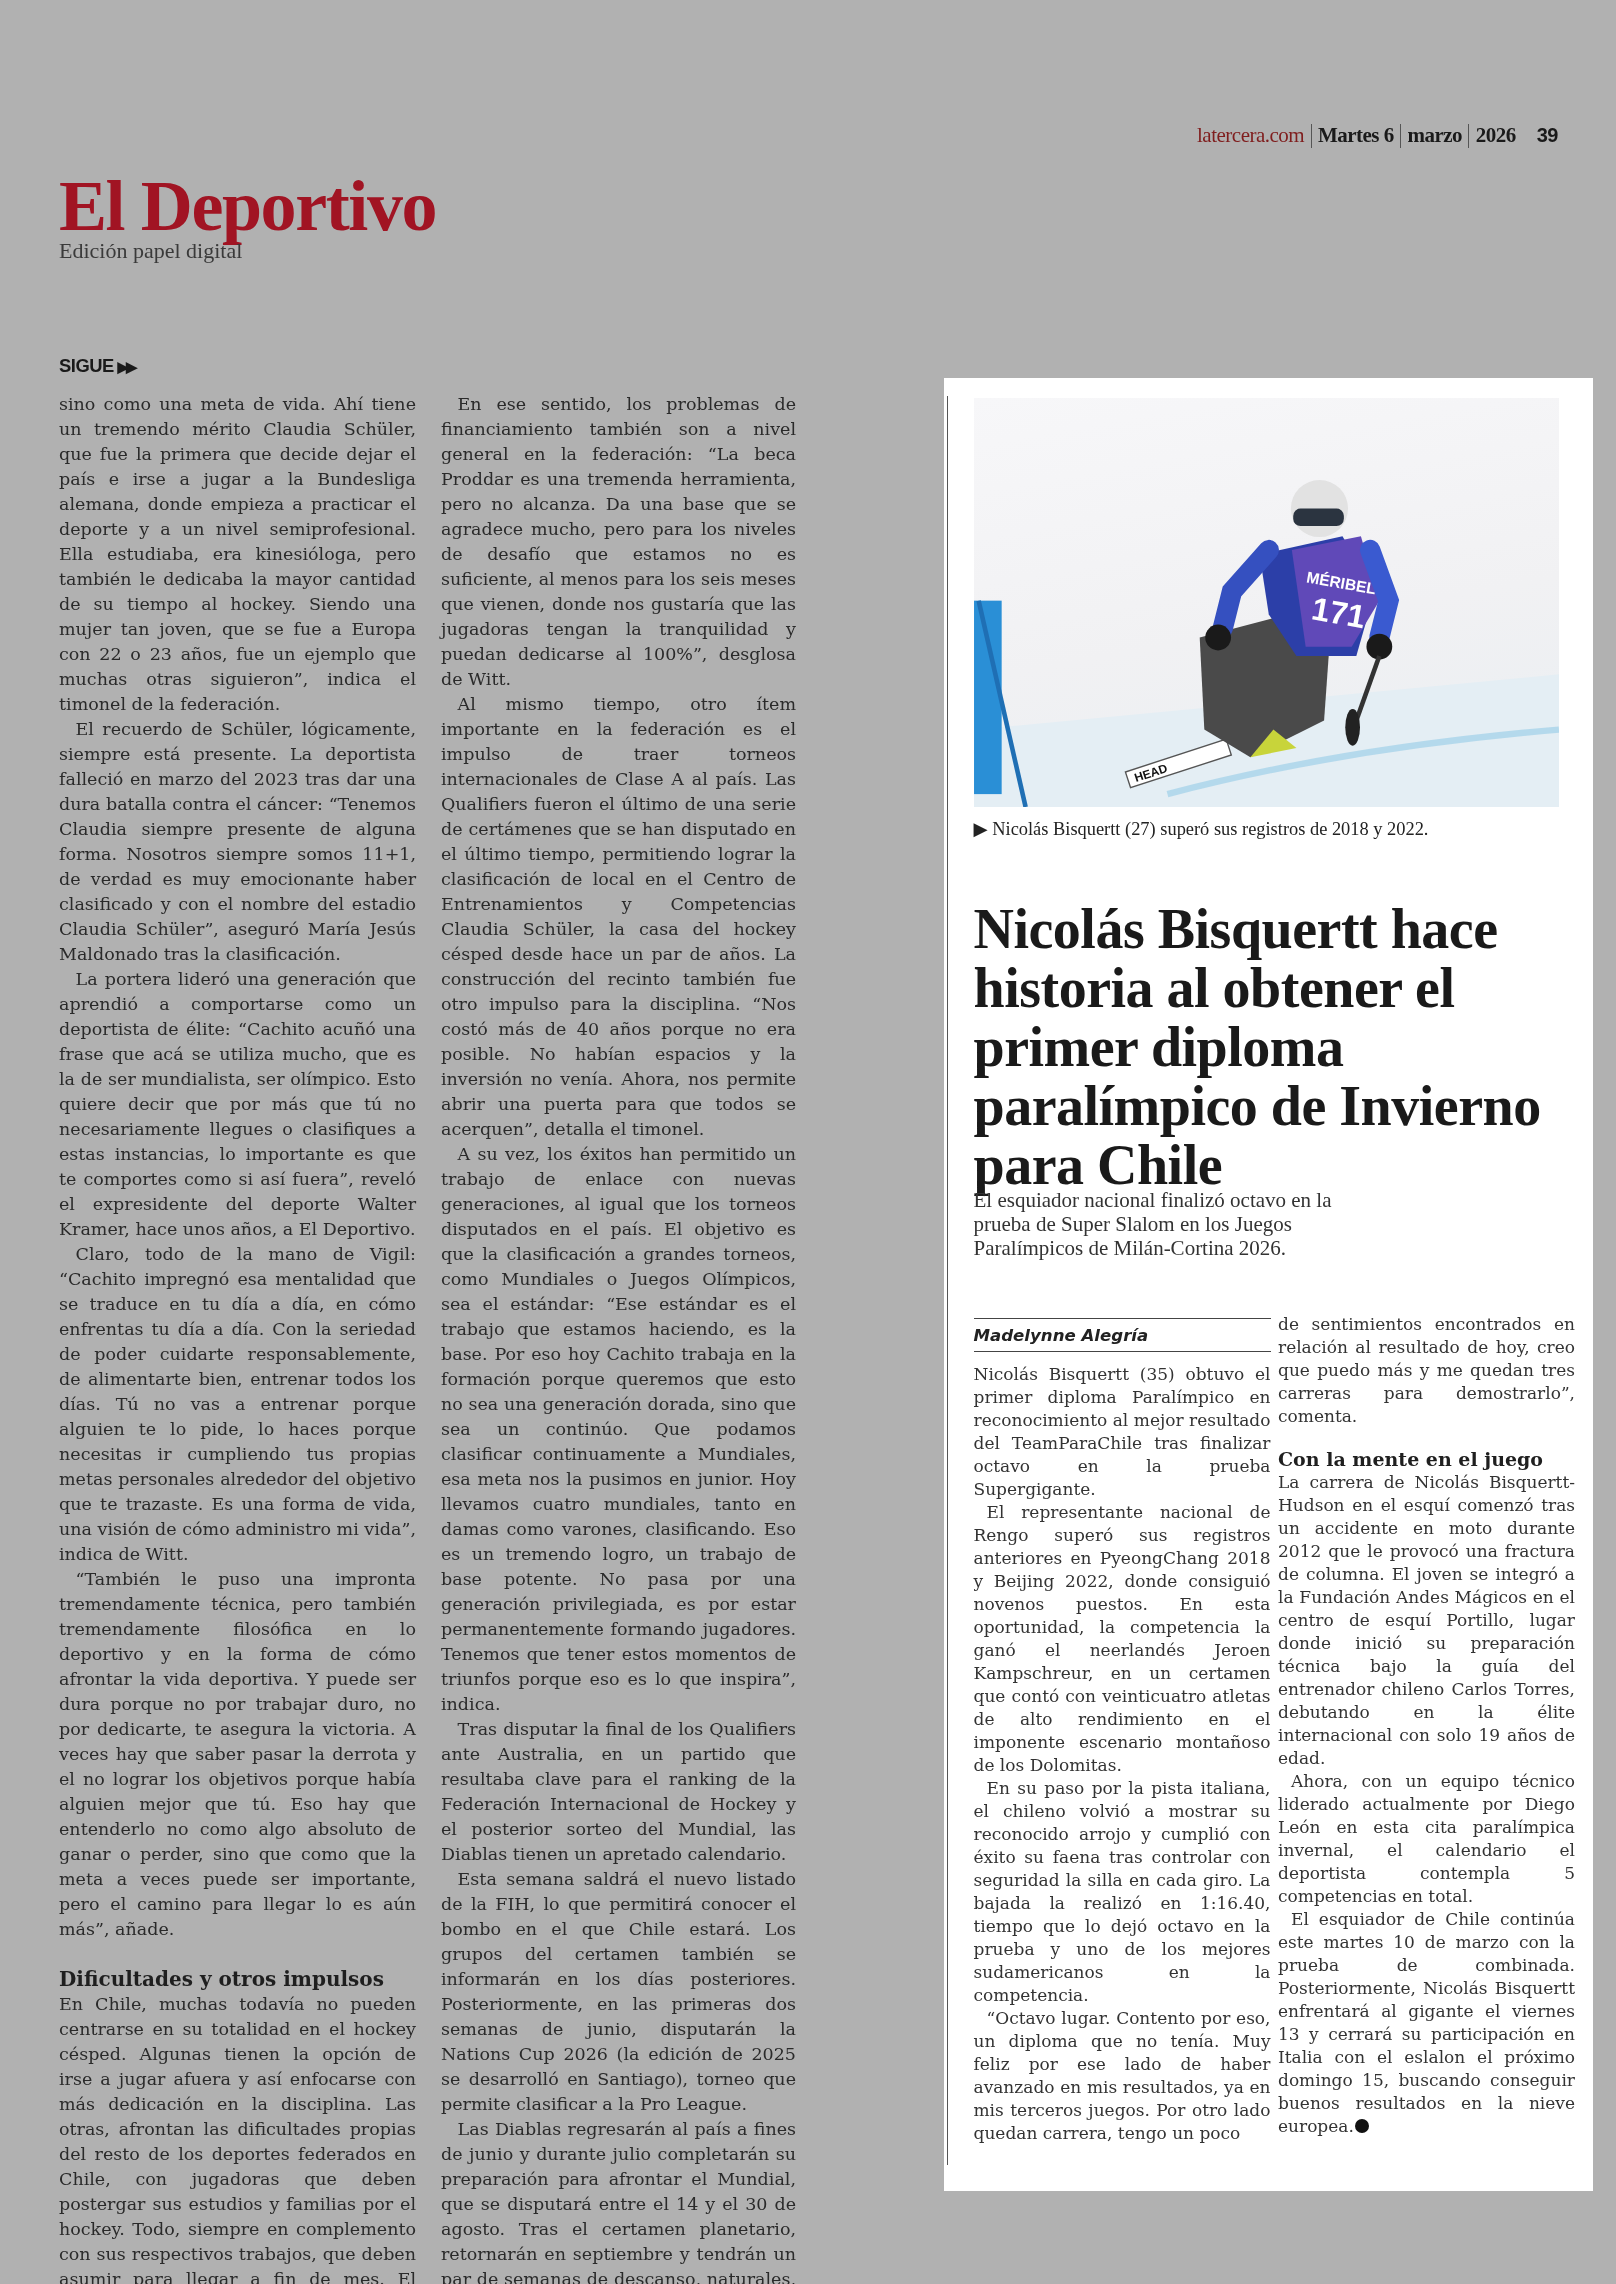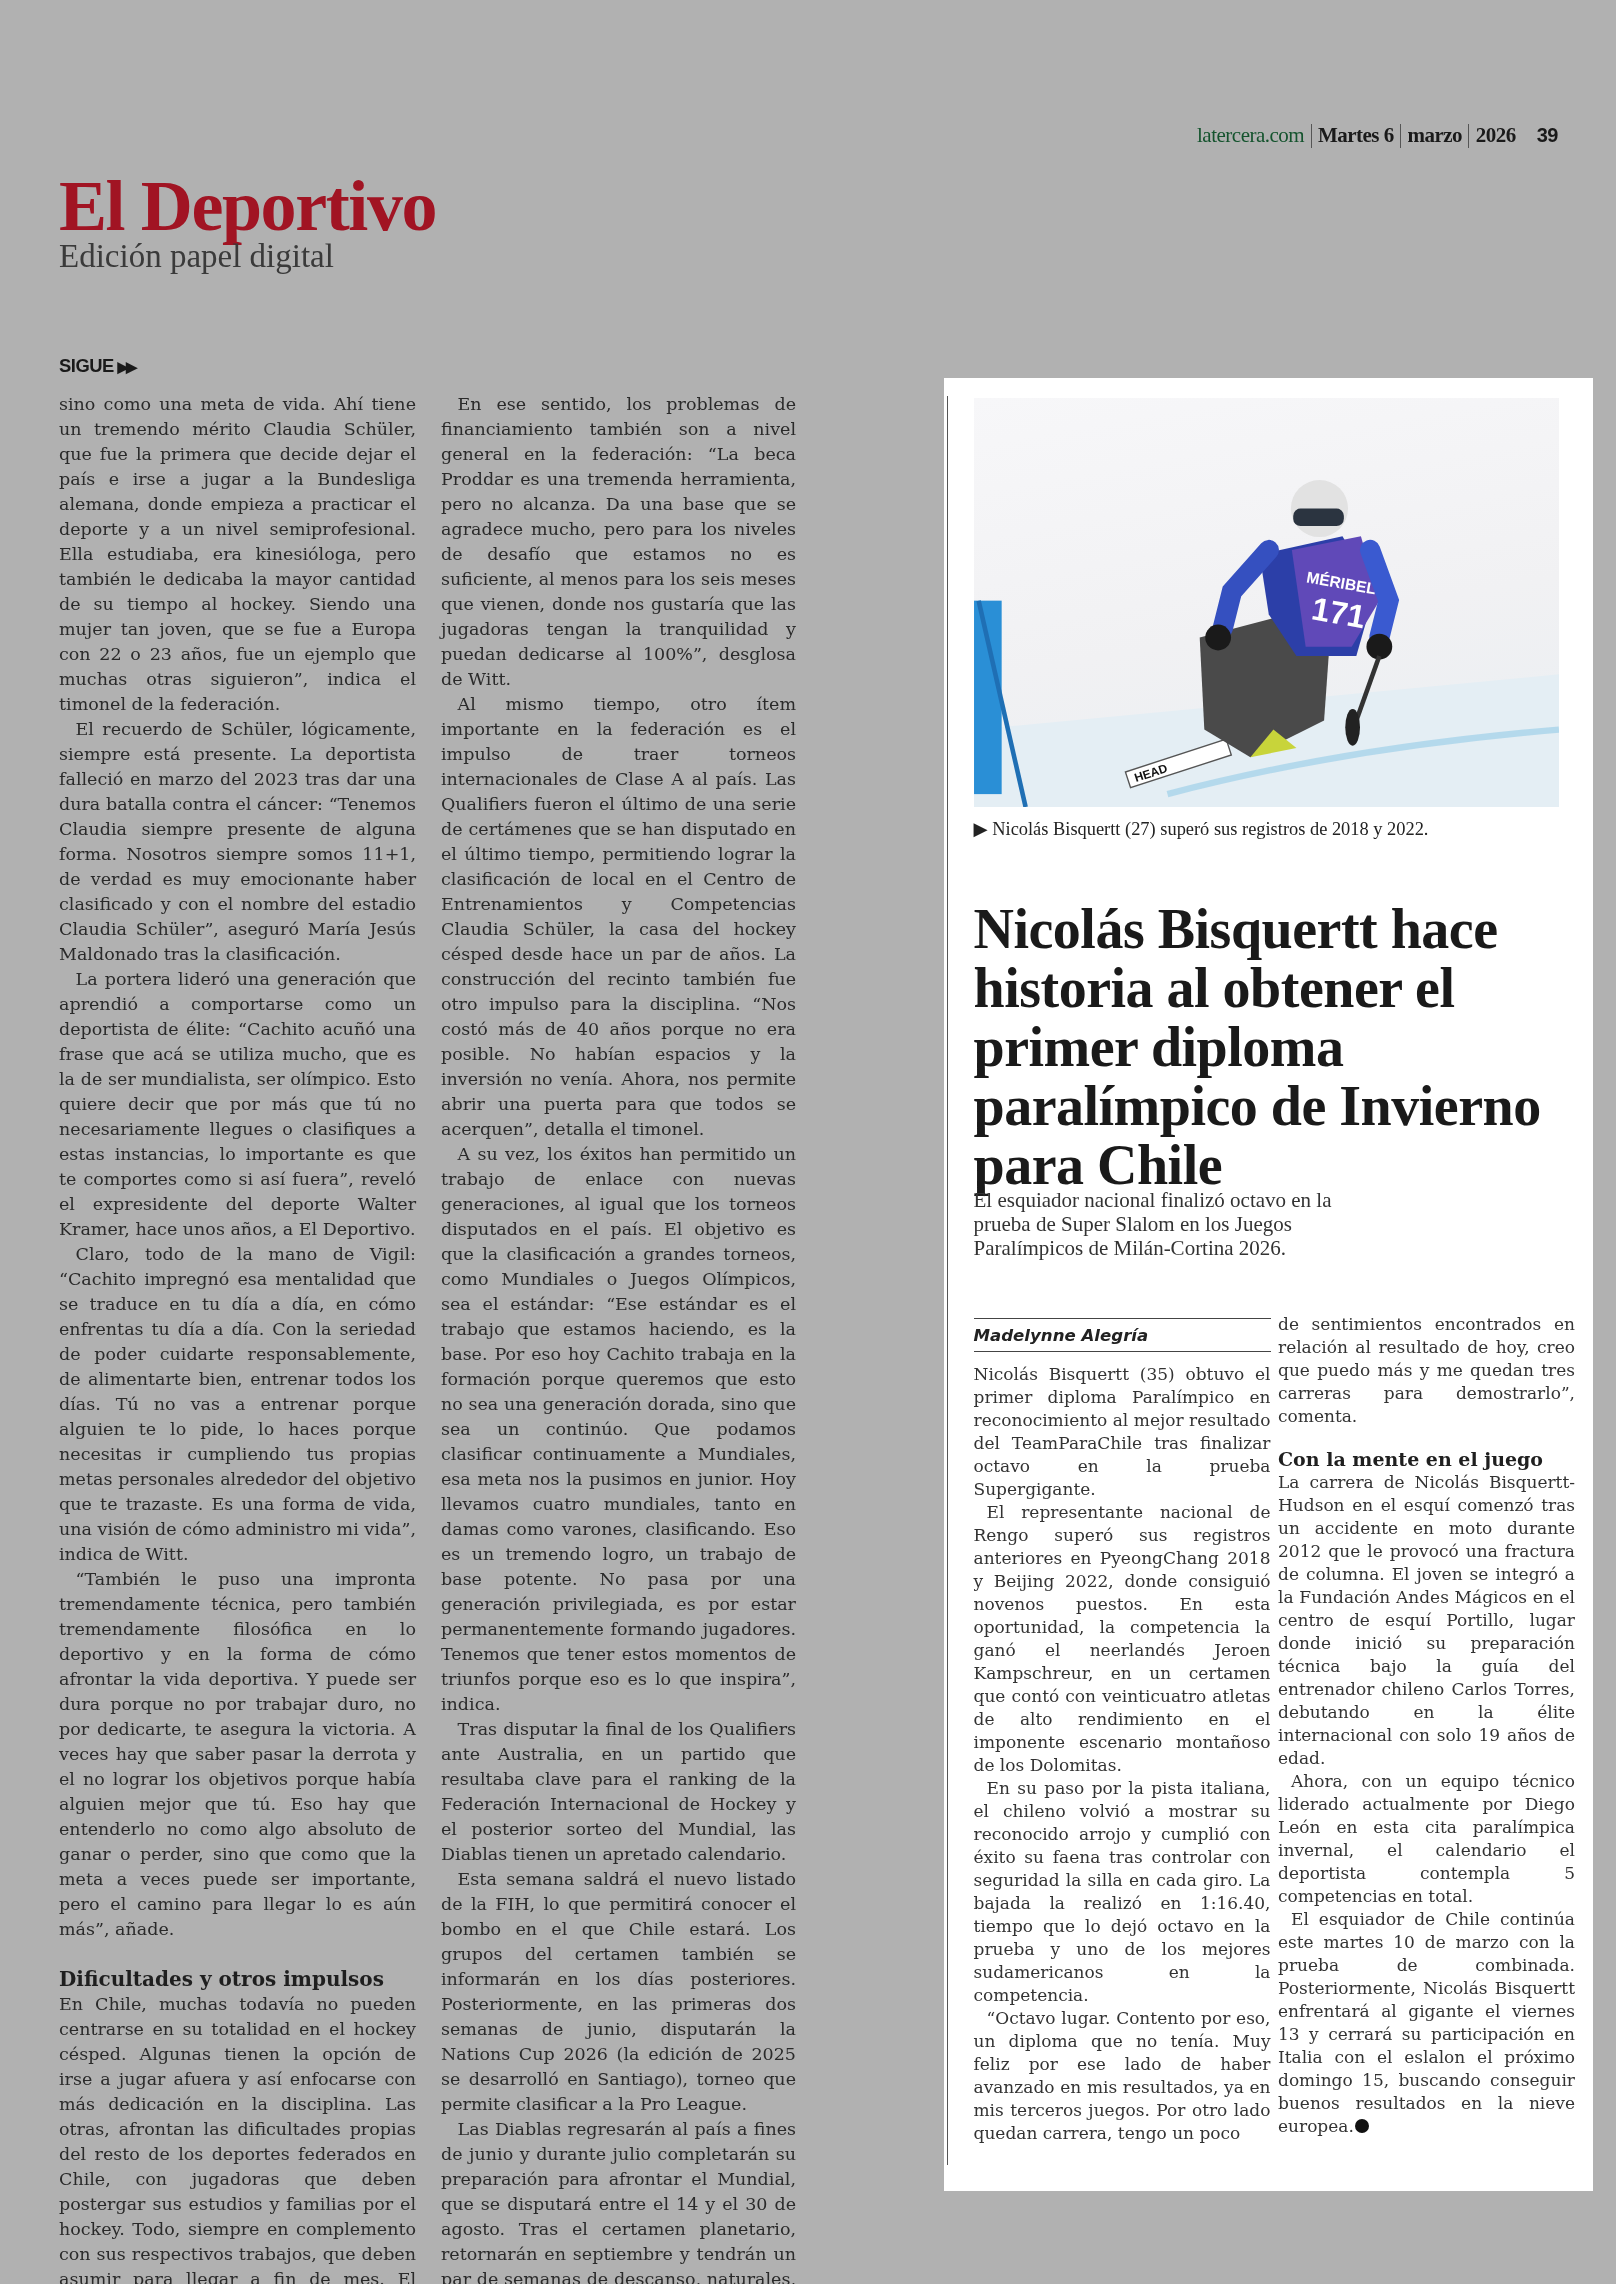--- a/index.html
+++ b/index.html
@@ -10,33 +10,33 @@
     overflow: hidden;
     font-family: "DejaVu Serif", "Liberation Serif", serif;
     color: #262626;
   }
   .header-meta {
     position: absolute; top: 123px; right: 58px;
     font-family: "Liberation Serif", serif;
     font-size: 21px; font-weight: bold; letter-spacing: -0.5px;
     display: flex; align-items: center; color: #1a1a1a;
   }
-  .header-meta .site { color: #14532d; font-weight: normal; }
+  .header-meta .site { color: #7f1d1d; font-weight: normal; }
   .header-meta .sep { display: inline-block; width: 0.9px; height: 24px; background: #555; margin: 0 6.4px; }
   .header-meta .page { margin-left: 21px; font-family: "Liberation Sans", sans-serif; font-size: 20px; }
   .masthead {
     position: absolute; left: 59px; top: 170px;
     font-family: "Liberation Serif", serif;
     font-size: 72px; font-weight: bold; color: #a11423; letter-spacing: -1.4px;
     line-height: 1;
   }
   .subhead {
     position: absolute; left: 59px; top: 240px;
     font-family: "Liberation Serif", serif;
-    font-size: 33px; color: #3a3a3a; line-height: 1;
+    font-size: 22px; color: #3a3a3a; line-height: 1;
   }
   .sigue {
     position: absolute; left: 59px; top: 355px;
     font-family: "Liberation Sans", sans-serif; font-weight: bold;
     font-size: 18.4px; color: #1a1a1a; letter-spacing: -0.5px;
     display: flex; align-items: center;
   }
   .sigue .arrows { margin-left: 3.7px; font-size: 14.7px; letter-spacing: -2.8px; }
   .col {
     position: absolute; top: 392px;

